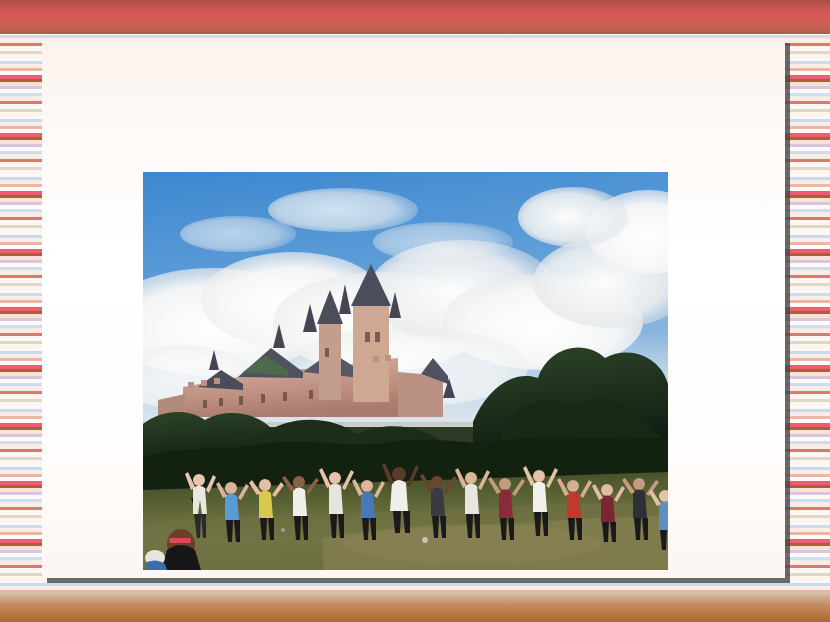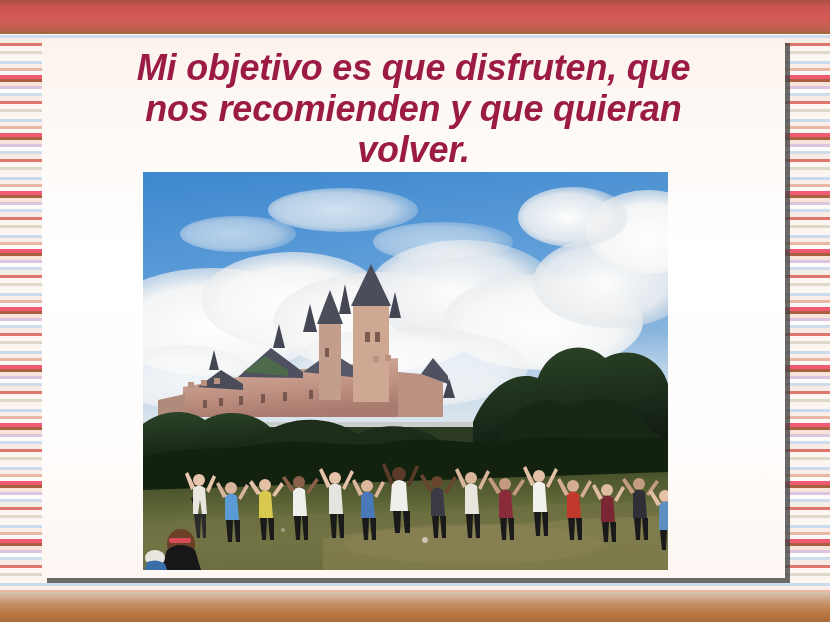--- a/index.html
+++ b/index.html
@@ -93,23 +93,20 @@
 </head>
 <body>
 
 <div id="slide">
 
   <div id="top-band"></div>
   <div id="bottom-band"></div>
 
   <div id="panel">
 
-    <div id="title">Mi objetivo es que disfruten, que
-nos recomienden y que quieran
-volver.</div>
 
     <div id="photo">
       <svg viewBox="0 0 525 398" preserveAspectRatio="none">
         <defs>
           <linearGradient id="skyGrad" x1="0" y1="0" x2="0.25" y2="1">
             <stop offset="0%" stop-color="#3d87cf"></stop>
             <stop offset="45%" stop-color="#5d9dd8"></stop>
             <stop offset="100%" stop-color="#9cc0e0"></stop>
           </linearGradient>
           <radialGradient id="cloudA" cx="0.5" cy="0.55" r="0.62">

